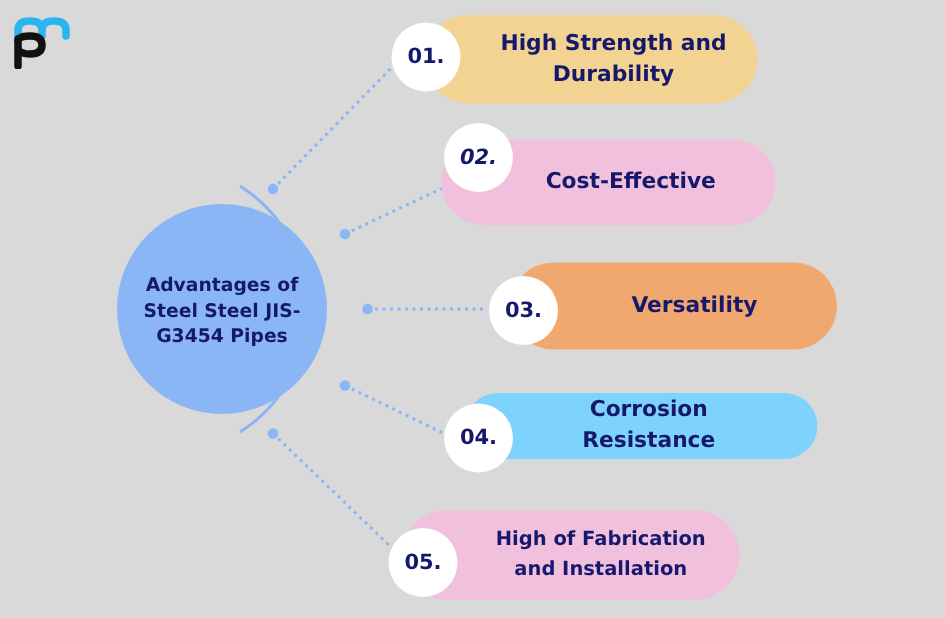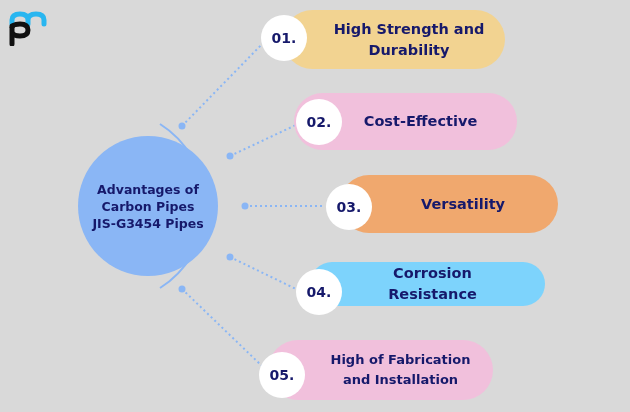--- a/index.html
+++ b/index.html
@@ -36,32 +36,32 @@
   <g fill="#8ab6f5">
     <circle cx="182" cy="126" r="3.5"></circle>
     <circle cx="230" cy="156" r="3.5"></circle>
     <circle cx="245" cy="206" r="3.5"></circle>
     <circle cx="230" cy="257" r="3.5"></circle>
     <circle cx="182" cy="289" r="3.5"></circle>
   </g>
 </svg>
 
 <div class="hub">
-  <span>Advantages of Carbon Pipes JIS-G3454 Pipes</span>
+  <span>Advantages of Steel Steel JIS-G3454 Pipes</span>
 </div>
 
 <div class="pill" style="left:283px;top:10px;width:222px;height:59px;background:#f2d391;">
   <span class="label" style="width:170px;margin-left:30px;">High Strength and Durability</span>
 </div>
 <div class="num" style="left:261px;top:15px;">01.</div>
 
 <div class="pill" style="left:294px;top:93px;width:223px;height:57px;background:#f1c0dc;">
   <span class="label" style="margin-left:30px;">Cost-Effective</span>
 </div>
-<div class="num" style="left:296px;top:99px;">02.</div>
+<div class="num" style="left:296px;top:82px;font-style:italic;">02.</div>
 
 <div class="pill" style="left:340px;top:175px;width:218px;height:58px;background:#f0a86e;">
   <span class="label" style="margin-left:28px;">Versatility</span>
 </div>
 <div class="num" style="left:326px;top:184px;">03.</div>
 
 <div class="pill" style="left:310px;top:262px;width:235px;height:44px;background:#7dd3fc;">
   <span class="label" style="width:120px;margin-left:10px;">Corrosion Resistance</span>
 </div>
 <div class="num" style="left:296px;top:269px;">04.</div>

